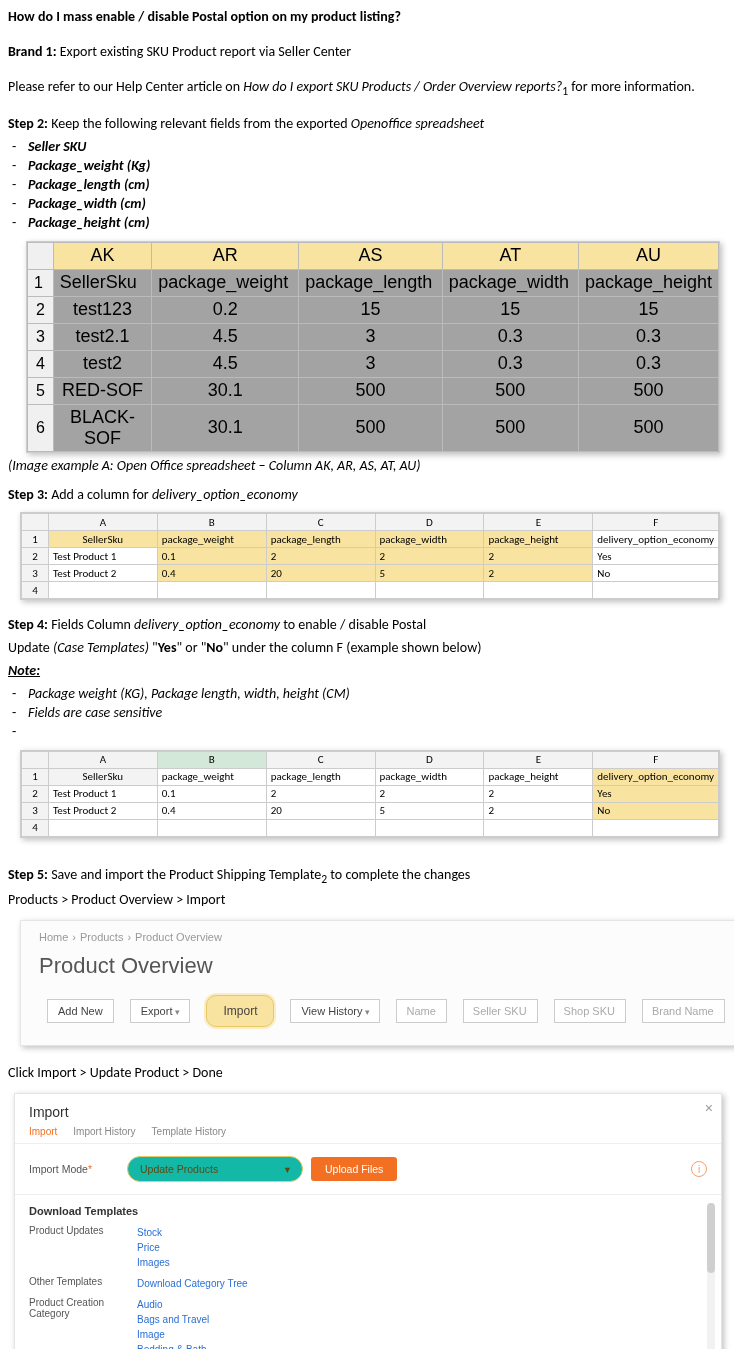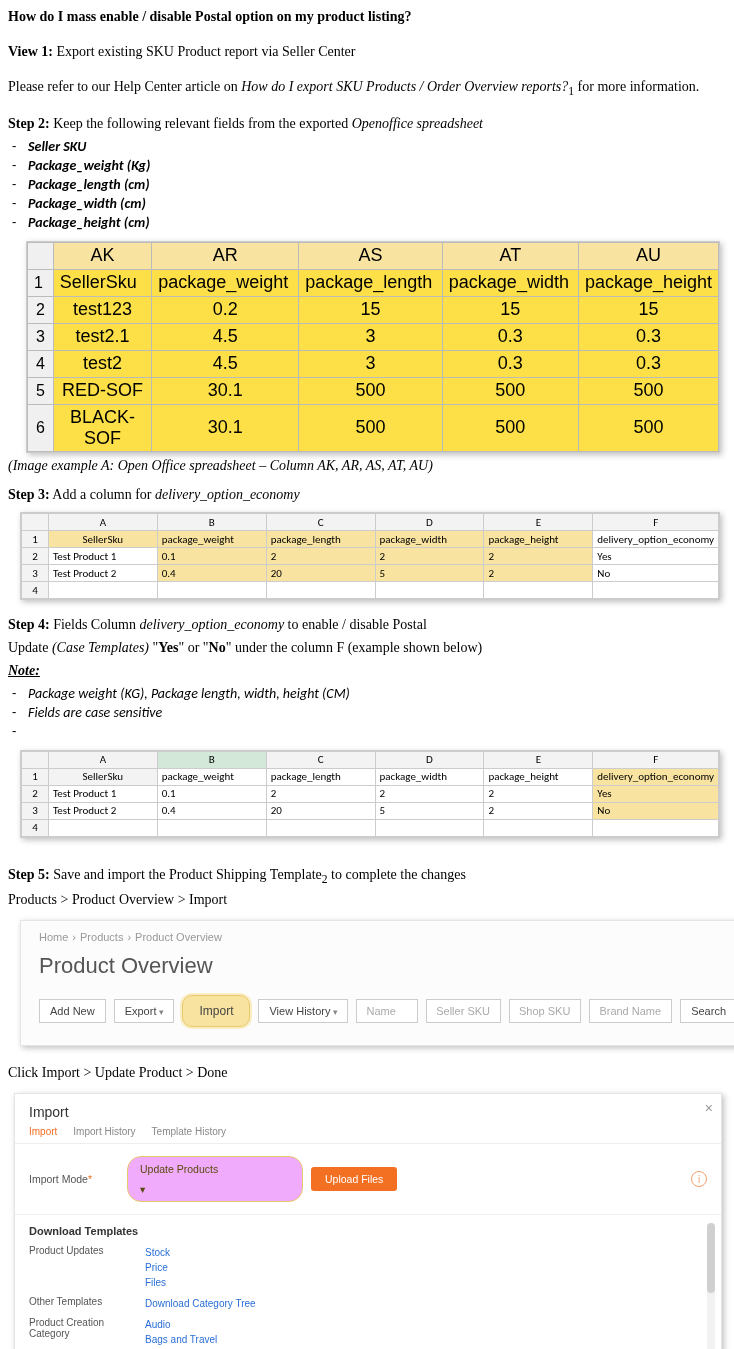--- a/index.html
+++ b/index.html
@@ -6,35 +6,35 @@
     margin: 0;
     padding: 8px;
     font-family: Calibri, Arial, sans-serif;
     font-size: 14px;
     color: #000;
     width: 718px;
     background: #fff;
   }
   .bold { font-weight: bold; }
   .italic { font-style: italic; }
-  p { margin: 0 0 4px 0; line-height: 1.35; font-family: Liberation Serif, serif; }
+  p { margin: 0 0 4px 0; line-height: 1.35; }
   .spacer { height: 12px; }
   .bullet-list { margin: 2px 0 4px 0; }
   .bullet-list .row { display:flex; gap:6px; padding-left:4px; line-height:1.35;}
   .bullet-list .dash { width:10px; text-align:left;}
   .caption { font-style: italic; margin: 4px 0 10px 0; }
   .underline { text-decoration: underline; }
 
   
   .ssA-wrap {
     margin: 8px 0 4px 18px;
     width: 692px;
     border: 1px solid #ccc;
     box-shadow: 2px 2px 6px rgba(0,0,0,0.25);
-    background: #fde047;
+    background: #a3a3a3;
     border-collapse: collapse;
   }
   .ssA-wrap table { border-collapse: collapse; width:100%; }
   .ssA-wrap td, .ssA-wrap th {
     border: 1px solid #bbb;
     font-size: 18px;
     font-family: Arial, sans-serif;
     padding: 2px 6px;
     height: 22px;
     vertical-align: middle;
@@ -88,21 +88,21 @@
     background:#fcfcfc;
     padding: 10px 18px 18px 18px;
     font-family: Arial, sans-serif;
   }
   .po-crumb { font-size:11px; color:#999; }
   .po-crumb .sep { margin: 0 4px; }
   .po-title { font-size: 22px; color:#555; margin: 10px 0 16px 0; }
   .po-toolbar { display:flex; gap:8px; align-items:center; flex-wrap:nowrap; }
   .po-btn, .po-input {
     border:1px solid #ccc; background:#fff; color:#444;
-    font-size:11px; padding:5px 10px; white-space:nowrap;
+    font-size:11px; padding:5px 10px; white-space:nowrap;margin-left:8px;
   }
   .po-input { width:70px; color:#aaa;padding-left:9px; }
   .po-btn.hl {
     background:#f8e3a0; border-color:#e8c96a;
     border-radius:10px; padding:8px 16px; font-size:12px;
     box-shadow: 0 0 0 2px rgba(248,227,160,0.6);
   }
   .caret::after { content:" \25BE"; font-size:9px; color:#888; }
 
   
@@ -122,55 +122,55 @@
   .im-tabs { display:flex; gap:16px; font-size:10px; padding:0 14px 6px 14px; color:#888;}
   .im-tabs .active { color:#f36f21; }
   .im-bar {
     display:flex; align-items:center; gap:8px;
     padding:12px 14px; border-top:1px solid #eee; border-bottom:1px solid #eee;
     font-size:10.5px;
   }
   .im-bar .lbl { color:#555; width:90px; }
   .im-bar .star { color:#f36f21; }
   .im-select {
-    width:150px; border:1px solid #e8c96a; background:#f0abfc;
+    width:150px; border:1px solid #e8c96a; background:#14b8a6;
     border-radius:14px; padding:6px 12px; font-size:10.5px; color:#5a4a10;
-    display:flex; justify-content:space-between; gap:8px;flex-direction:column;
+    display:flex; justify-content:space-between; gap:8px;
   }
   .im-upload {
     background:#f36f21; color:#fff; font-size:10.5px;
     padding:6px 14px; border-radius:3px;
   }
   .im-info {
     margin-left:auto; width:14px; height:14px; border-radius:50%;
     border:1px solid #f3a06f; color:#f3a06f; font-size:10px;
     display:flex; align-items:center; justify-content:center;
   }
   .im-body { padding:10px 14px 6px 14px; font-size:10.5px; position:relative; }
   .im-body .section-title { font-weight:bold; font-size:11px; color:#333; margin-bottom:8px;}
-  .im-row { display:flex; gap:16px; margin-bottom:6px; }
+  .im-row { display:flex; gap:8px; margin-bottom:6px; }
   .im-row .lcol { width:100px; color:#555; font-size:10px; }
   .im-row .rcol .link { color:#2a6fd6; font-size:10px; line-height:1.5; display:block;}
   .im-scroll {
     position:absolute; right:6px; top:8px; bottom:8px; width:8px;
     background:#f2f2f2; border-radius:4px;
   }
   .im-scroll .thumb {
     position:absolute; left:0; right:0; top:0; height:70px;
     background:#cfcfcf; border-radius:4px;
   }
 </style>
 </head>
 <body>
 
 <p class="bold">How do I mass enable / disable Postal option on my product listing?</p>
 <div class="spacer"></div>
 
 <p>
-  <span class="bold">View 1:</span>
+  <span class="bold">Brand 1:</span>
   <span> </span><span>Export existing SKU Product report via Seller Center</span>
 </p>
 <div class="spacer"></div>
 <p>
   <span>Please refer to our Help Center article on </span><span class="italic">How do I export SKU Products / Order Overview reports?</span><sub>1</sub><span> for more information.</span>
 </p>
 <div class="spacer"></div>
 
 <p>
   <span class="bold">Step 2:</span>
@@ -444,21 +444,21 @@
   <div class="im-body">
     <div class="im-scroll">
         <div class="thumb"></div>
       </div>
     <div class="section-title">Download Templates</div>
     <div class="im-row">
       <div class="lcol">Product Updates</div>
       <div class="rcol">
         <span class="link">Stock</span>
         <span class="link">Price</span>
-        <span class="link">Files</span>
+        <span class="link">Images</span>
       </div>
     </div>
     <div class="im-row">
       <div class="lcol">Other Templates</div>
       <div class="rcol">
         <span class="link">Download Category Tree</span>
       </div>
     </div>
     <div class="im-row">
       <div class="lcol">Product Creation Category</div>

